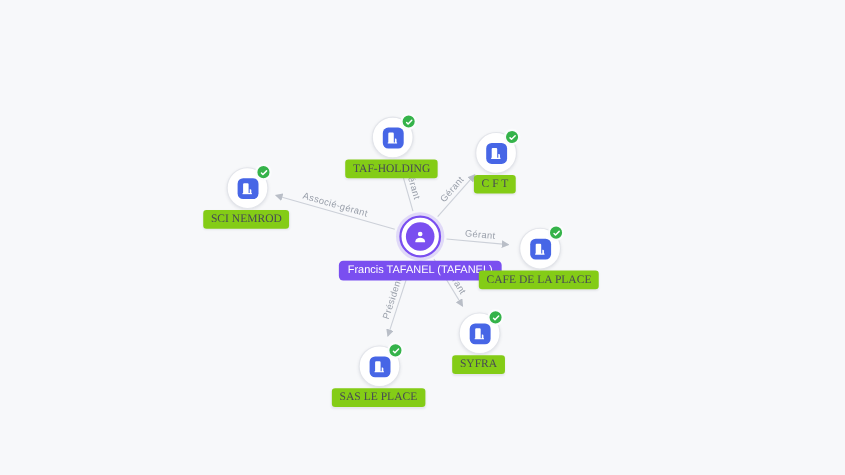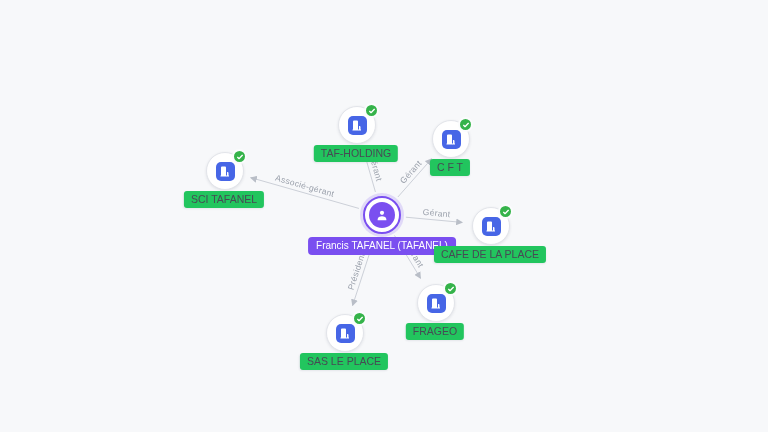--- a/index.html
+++ b/index.html
@@ -40,25 +40,26 @@
     position:absolute;top:-4px;right:-4px;
     width:15px;height:15px;border-radius:50%;
     background:var(--green,#35b34a);
     border:2px solid #fbfcfd;
     box-sizing:border-box;
     display:flex;align-items:center;justify-content:center;
   }
   .chip{
     position:absolute;top:21px;left:0;
     transform:translateX(-50%);
-    background:#22c55e;color:#474a54;
+    background:#84cc16;color:#474a54;
     font-size:10.5px;line-height:13px;
     padding:2px 7px;border-radius:3px;
     white-space:nowrap;
     box-shadow:0 1px 2px rgba(20,30,60,.08);
+    font-family:Liberation Serif, serif;
   }
   
   .pcircle{
     position:absolute;left:-19px;top:-19px;
     width:38px;height:38px;border-radius:50%;
     background:#fff;
     border:2px solid var(--purple,#7a4ff0);
     box-shadow:0 0 0 3px rgba(122,79,240,.18);
     box-sizing:border-box;
     display:flex;align-items:center;justify-content:center;
@@ -152,21 +153,21 @@
           <svg viewBox="0 0 24 24" width="12" height="12">
             <path fill="#fff" d="M4 21V5a2 2 0 0 1 2-2h6a2 2 0 0 1 2 2v16h2v-7h1a2 2 0 0 1 2 2v5h1v2H3v-2h1zm4-13h2v2H8V8zm0 4h2v2H8v-2zm0 4h2v2H8v-2z"></path>
           </svg>
         </span>
         <span class="check">
           <svg viewBox="0 0 24 24" width="8" height="8">
             <path fill="none" stroke="#fff" stroke-width="4" stroke-linecap="round" stroke-linejoin="round" d="M5 13l4 4L19 7"></path>
           </svg>
         </span>
       </div>
-      <div class="chip">SCI TAFANEL</div>
+      <div class="chip">SCI NEMROD</div>
     </div>
     <div class="node company" style="left: 490px; top: 225px;">
       <div class="circle">
         <span class="sq">
           <svg viewBox="0 0 24 24" width="12" height="12">
             <path fill="#fff" d="M4 21V5a2 2 0 0 1 2-2h6a2 2 0 0 1 2 2v16h2v-7h1a2 2 0 0 1 2 2v5h1v2H3v-2h1zm4-13h2v2H8V8zm0 4h2v2H8v-2zm0 4h2v2H8v-2z"></path>
           </svg>
         </span>
         <span class="check">
           <svg viewBox="0 0 24 24" width="8" height="8">
@@ -182,21 +183,21 @@
           <svg viewBox="0 0 24 24" width="12" height="12">
             <path fill="#fff" d="M4 21V5a2 2 0 0 1 2-2h6a2 2 0 0 1 2 2v16h2v-7h1a2 2 0 0 1 2 2v5h1v2H3v-2h1zm4-13h2v2H8V8zm0 4h2v2H8v-2zm0 4h2v2H8v-2z"></path>
           </svg>
         </span>
         <span class="check">
           <svg viewBox="0 0 24 24" width="8" height="8">
             <path fill="none" stroke="#fff" stroke-width="4" stroke-linecap="round" stroke-linejoin="round" d="M5 13l4 4L19 7"></path>
           </svg>
         </span>
       </div>
-      <div class="chip">FRAGEO</div>
+      <div class="chip">SYFRA</div>
     </div>
     <div class="node company" style="left: 344px; top: 332px;">
       <div class="circle">
         <span class="sq">
           <svg viewBox="0 0 24 24" width="12" height="12">
             <path fill="#fff" d="M4 21V5a2 2 0 0 1 2-2h6a2 2 0 0 1 2 2v16h2v-7h1a2 2 0 0 1 2 2v5h1v2H3v-2h1zm4-13h2v2H8V8zm0 4h2v2H8v-2zm0 4h2v2H8v-2z"></path>
           </svg>
         </span>
         <span class="check">
           <svg viewBox="0 0 24 24" width="8" height="8">

